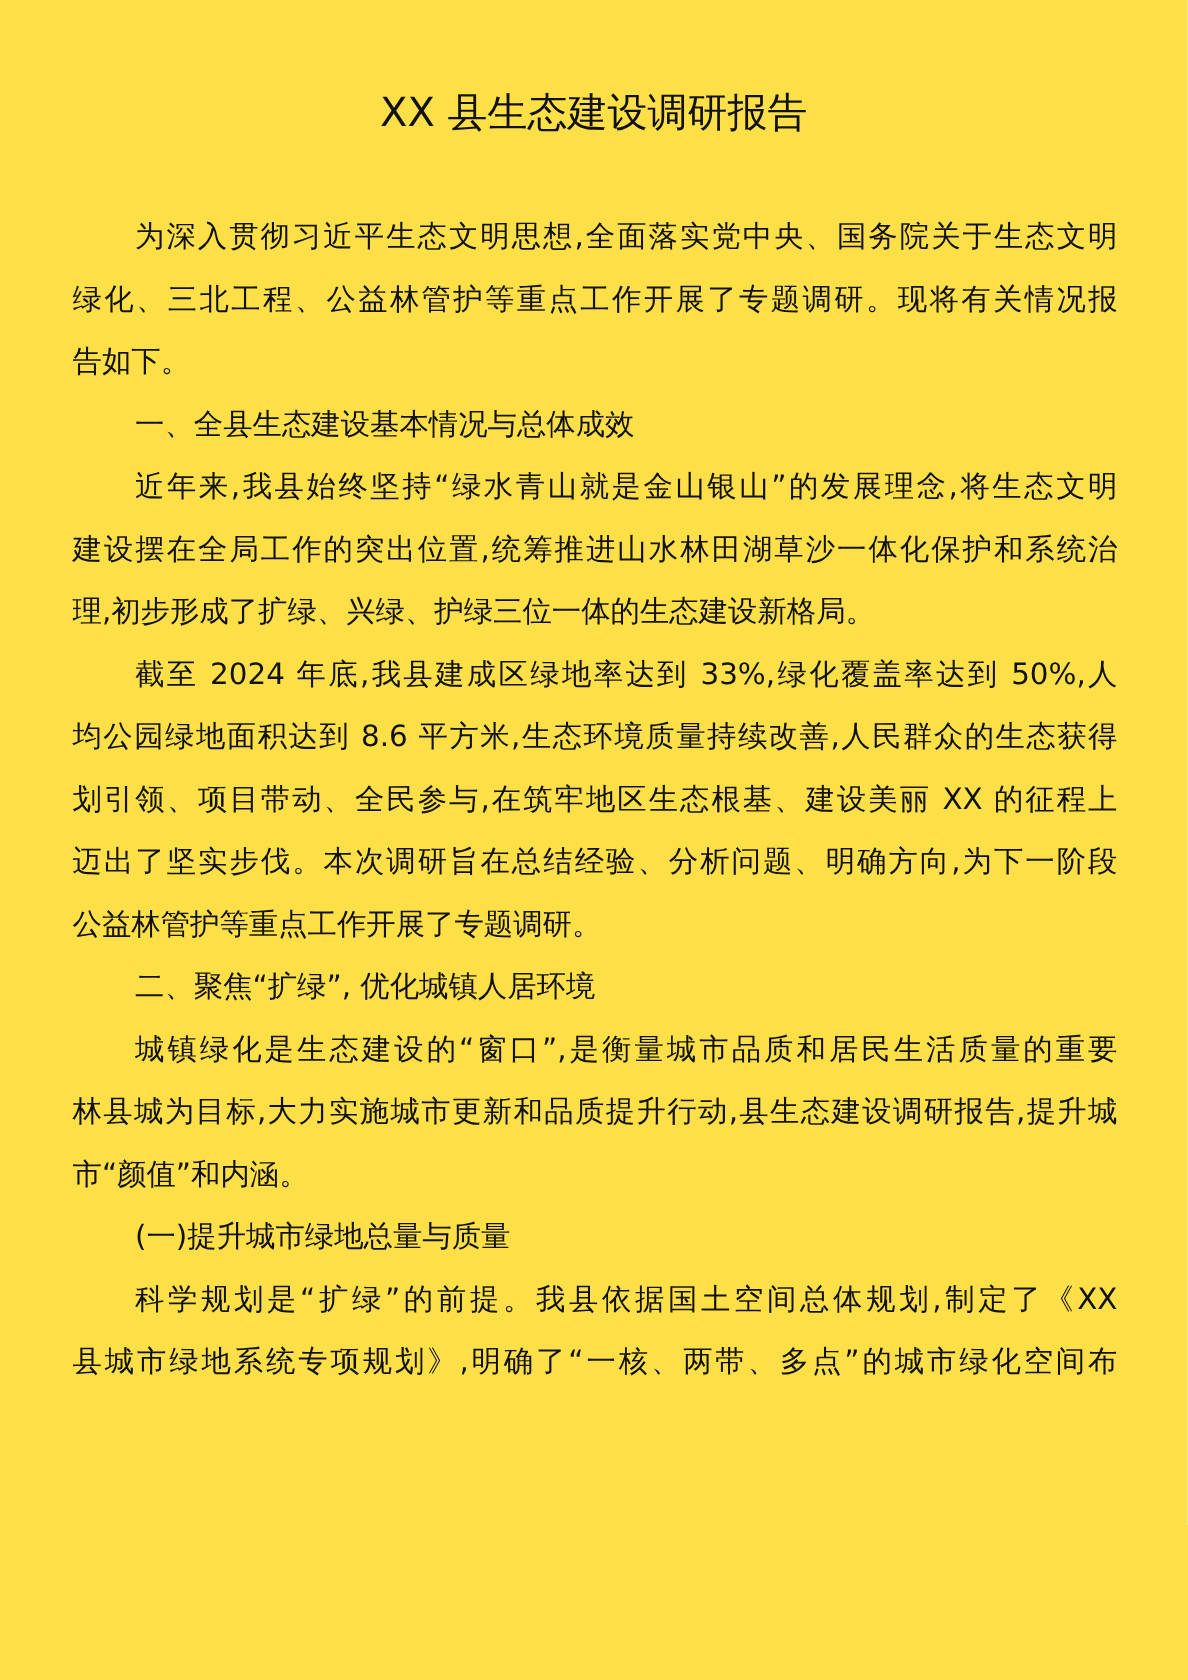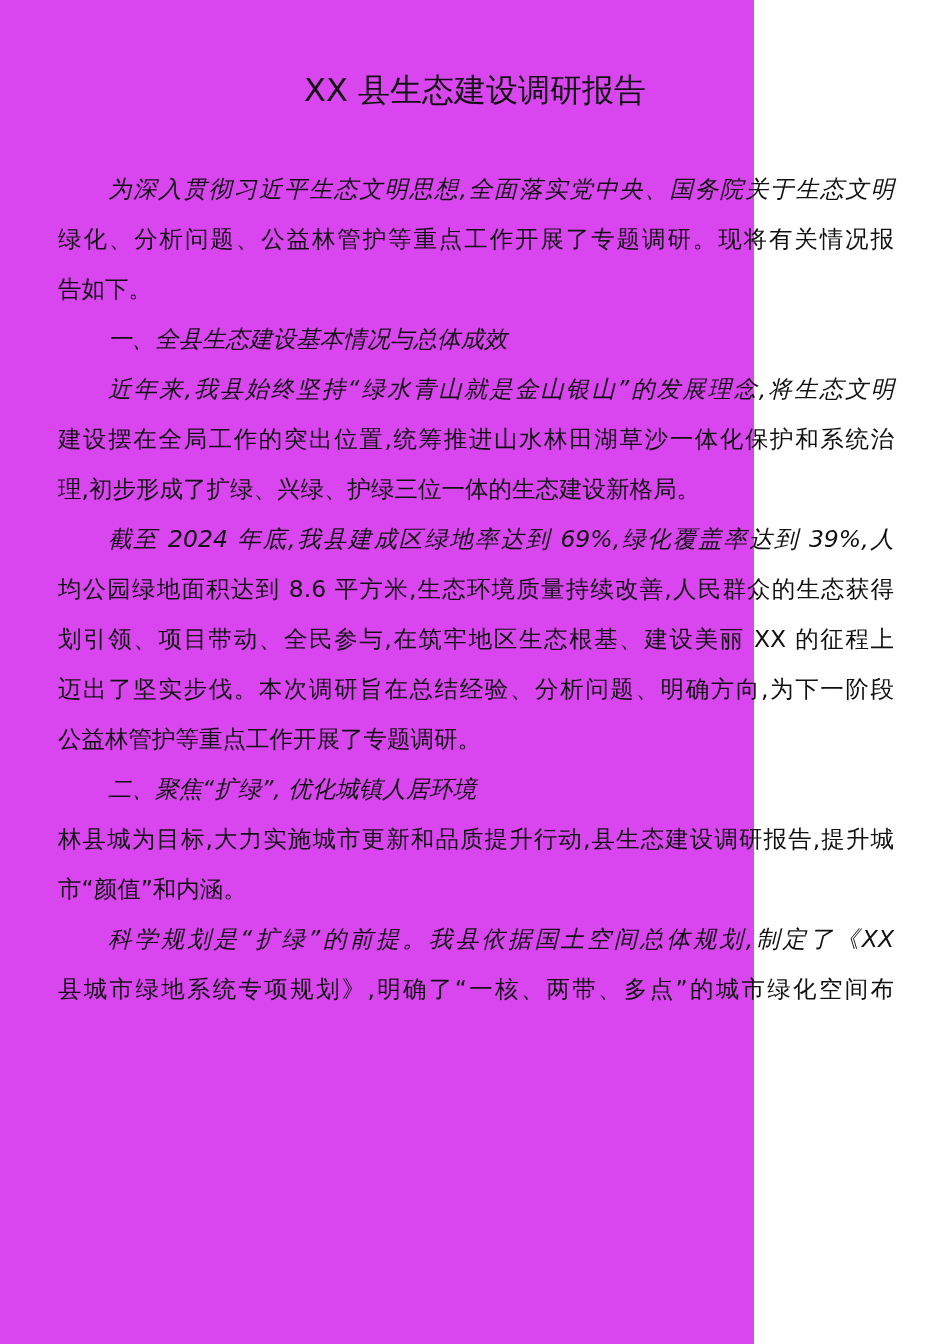--- a/index.html
+++ b/index.html
@@ -12,23 +12,23 @@
       height: 1344px;
       position: relative;
       overflow: hidden;
       font-family: "DejaVu Sans", "Liberation Sans", sans-serif;
       color: #111111;
     }
     .page {
       position: absolute;
       left: 0;
       top: 0;
-      width: 754px;
+      width: 950px;
       height: 1344px;
-      background: #d946ef;
+      background: #fde047;
     }
     .title {
       position: absolute;
       left: 0;
       top: 66px;
       width: 950px;
       text-align: center;
       font-size: 32px;
       line-height: 48px;
       letter-spacing: 0px;
@@ -44,54 +44,55 @@
       height: 50px;
       line-height: 50px;
       font-size: 23.5px;
       white-space: nowrap;
       text-align: justify;
       text-align-last: justify;
       color: #111111;
     }
     .line.indent {
       padding-left: 50px;
-      font-style: italic;
     }
     .line.last {
       text-align-last: left;
     }
     .line.heading {
       text-align-last: left;
     }
   </style>
 </head>
 <body>
 
 <div class="page">
   <div class="title">XX 县生态建设调研报告</div>
 
   <div class="body">
     <div class="line indent">为深入贯彻习近平生态文明思想,全面落实党中央、国务院关于生态文明</div>
-    <div class="line">绿化、分析问题、公益林管护等重点工作开展了专题调研。现将有关情况报</div>
+    <div class="line">绿化、三北工程、公益林管护等重点工作开展了专题调研。现将有关情况报</div>
     <div class="line last">告如下。</div>
 
     <div class="line indent heading">一、全县生态建设基本情况与总体成效</div>
 
     <div class="line indent">近年来,我县始终坚持“绿水青山就是金山银山”的发展理念,将生态文明</div>
     <div class="line">建设摆在全局工作的突出位置,统筹推进山水林田湖草沙一体化保护和系统治</div>
     <div class="line last">理,初步形成了扩绿、兴绿、护绿三位一体的生态建设新格局。</div>
 
-    <div class="line indent">截至 2024 年底,我县建成区绿地率达到 69%,绿化覆盖率达到 39%,人</div>
+    <div class="line indent">截至 2024 年底,我县建成区绿地率达到 33%,绿化覆盖率达到 50%,人</div>
     <div class="line">均公园绿地面积达到 8.6 平方米,生态环境质量持续改善,人民群众的生态获得</div>
     <div class="line">划引领、项目带动、全民参与,在筑牢地区生态根基、建设美丽 XX 的征程上</div>
     <div class="line">迈出了坚实步伐。本次调研旨在总结经验、分析问题、明确方向,为下一阶段</div>
     <div class="line last">公益林管护等重点工作开展了专题调研。</div>
 
     <div class="line indent heading">二、聚焦“扩绿”, 优化城镇人居环境</div>
 
+    <div class="line indent">城镇绿化是生态建设的“窗口”,是衡量城市品质和居民生活质量的重要</div>
     <div class="line">林县城为目标,大力实施城市更新和品质提升行动,县生态建设调研报告,提升城</div>
     <div class="line last">市“颜值”和内涵。</div>
 
+    <div class="line indent heading">(一)提升城市绿地总量与质量</div>
 
     <div class="line indent">科学规划是“扩绿”的前提。我县依据国土空间总体规划,制定了《XX</div>
     <div class="line">县城市绿地系统专项规划》,明确了“一核、两带、多点”的城市绿化空间布</div>
   </div>
 </div>
 
 </body></html>

